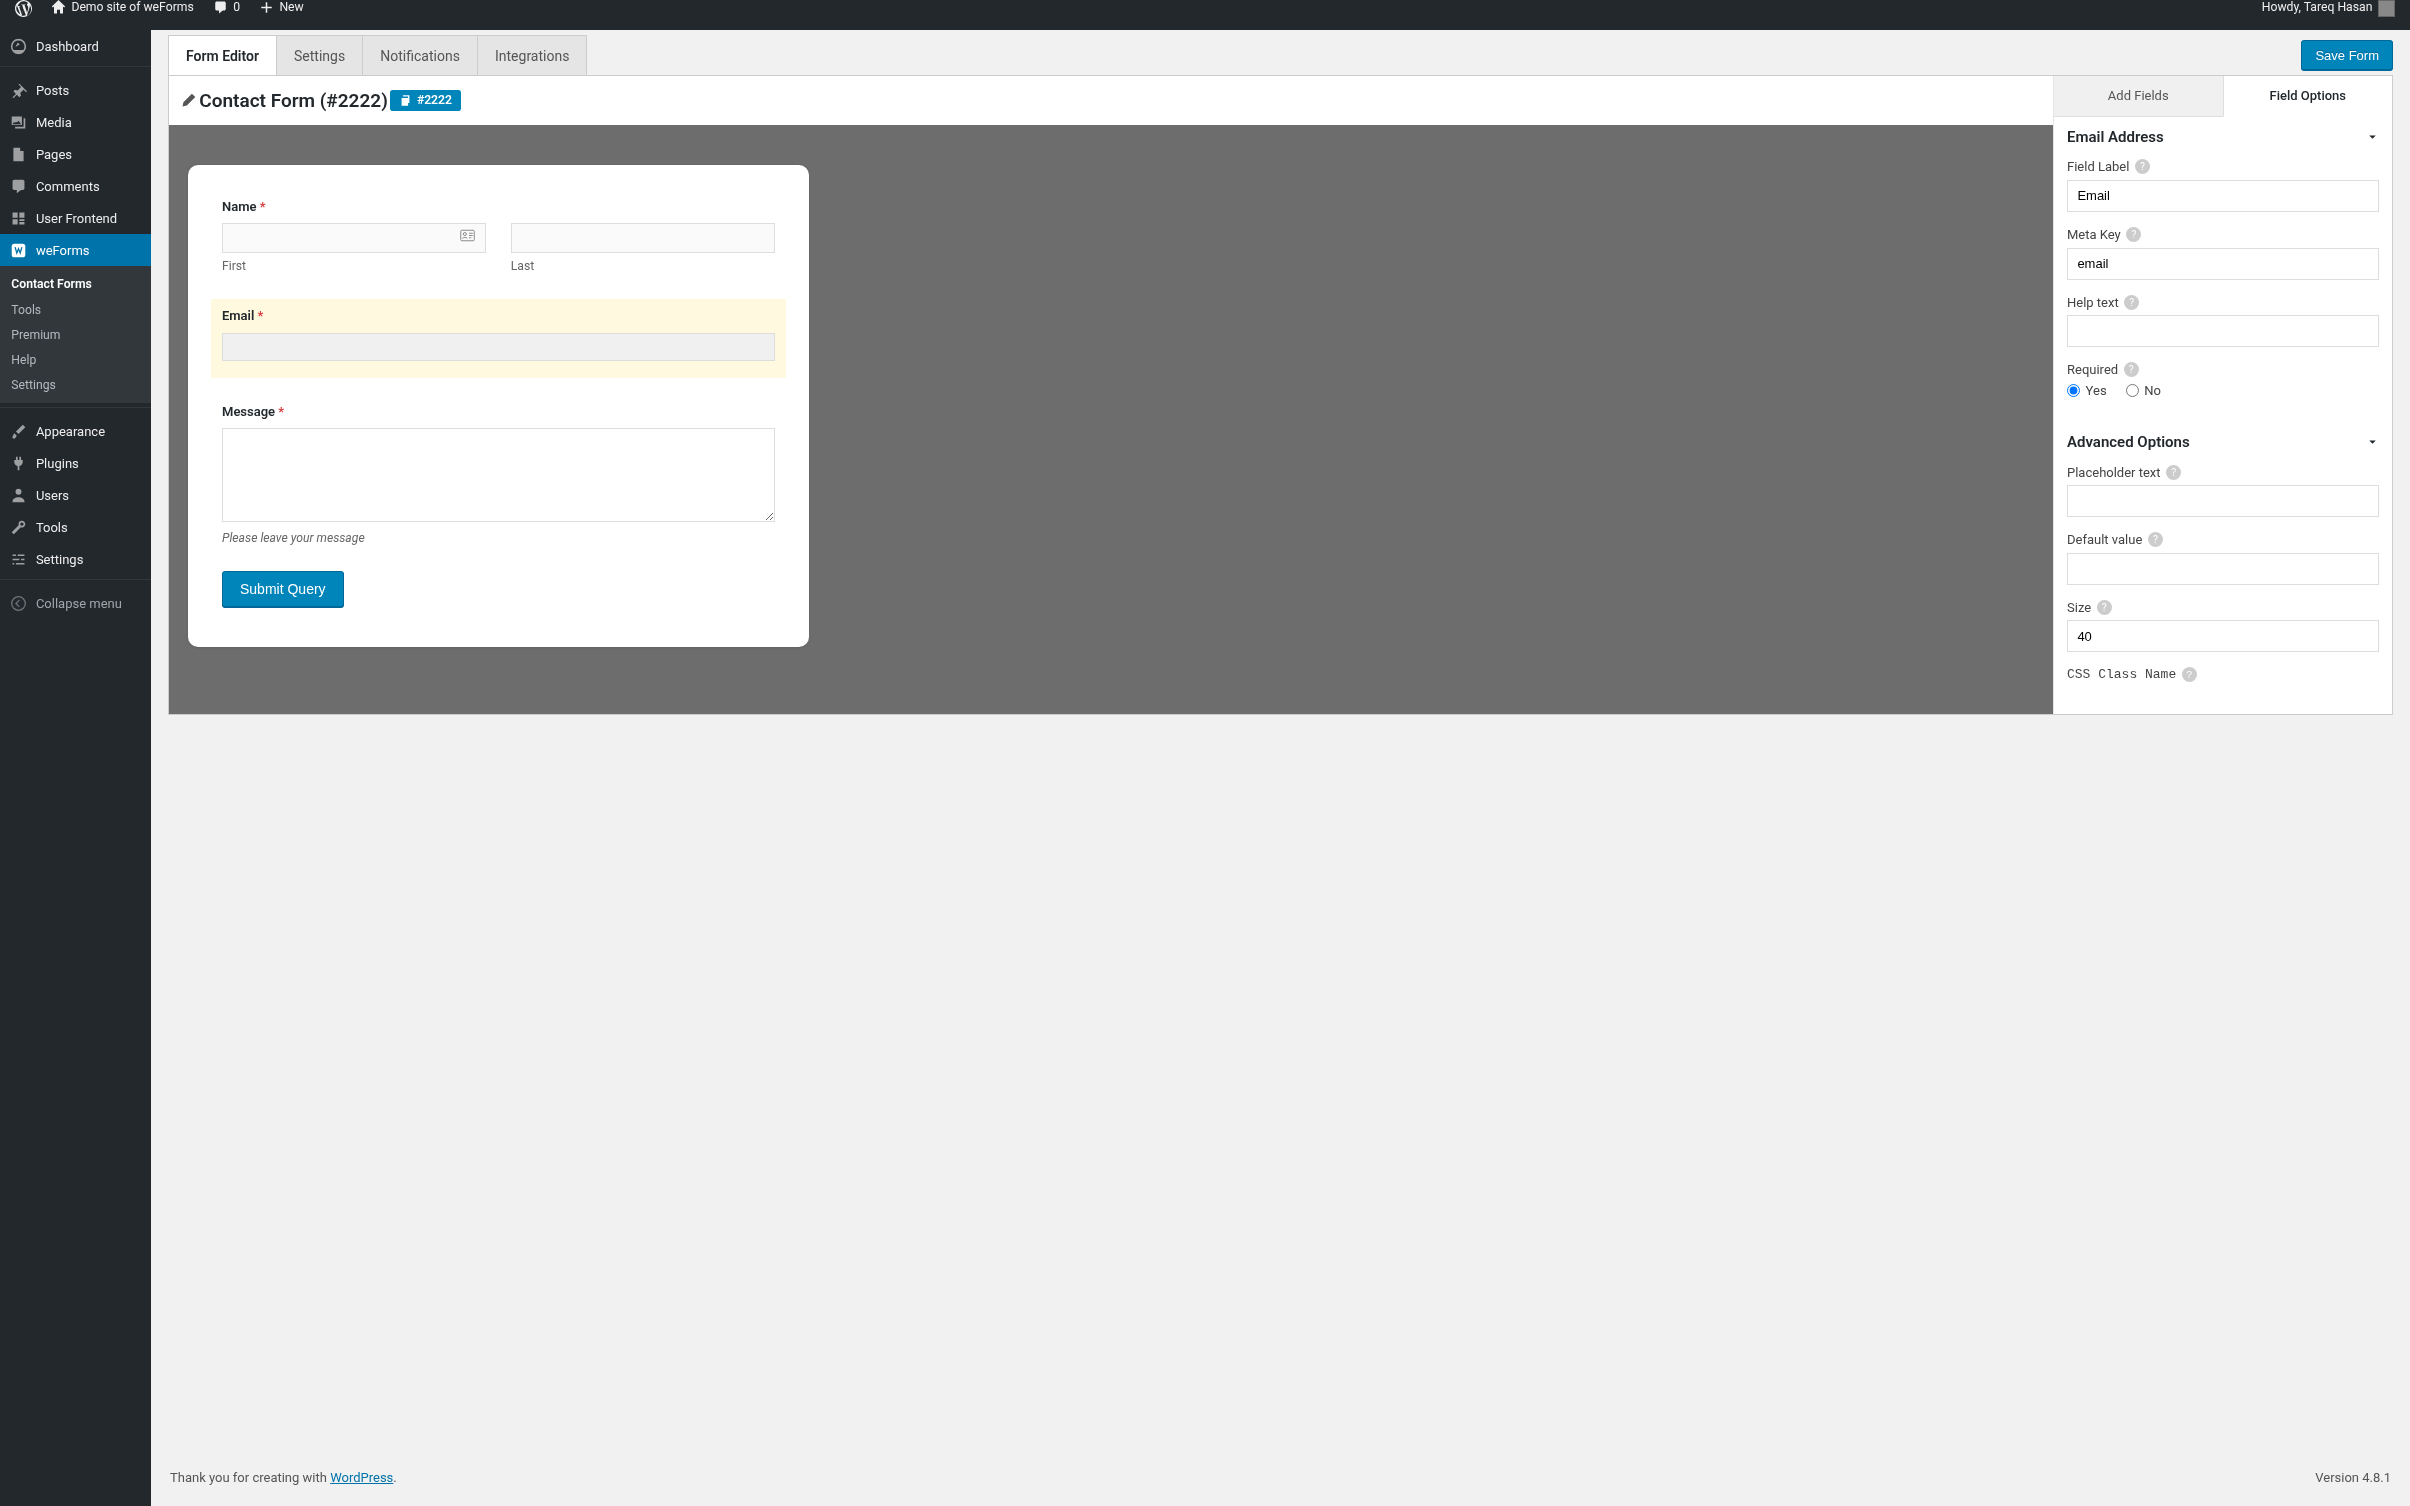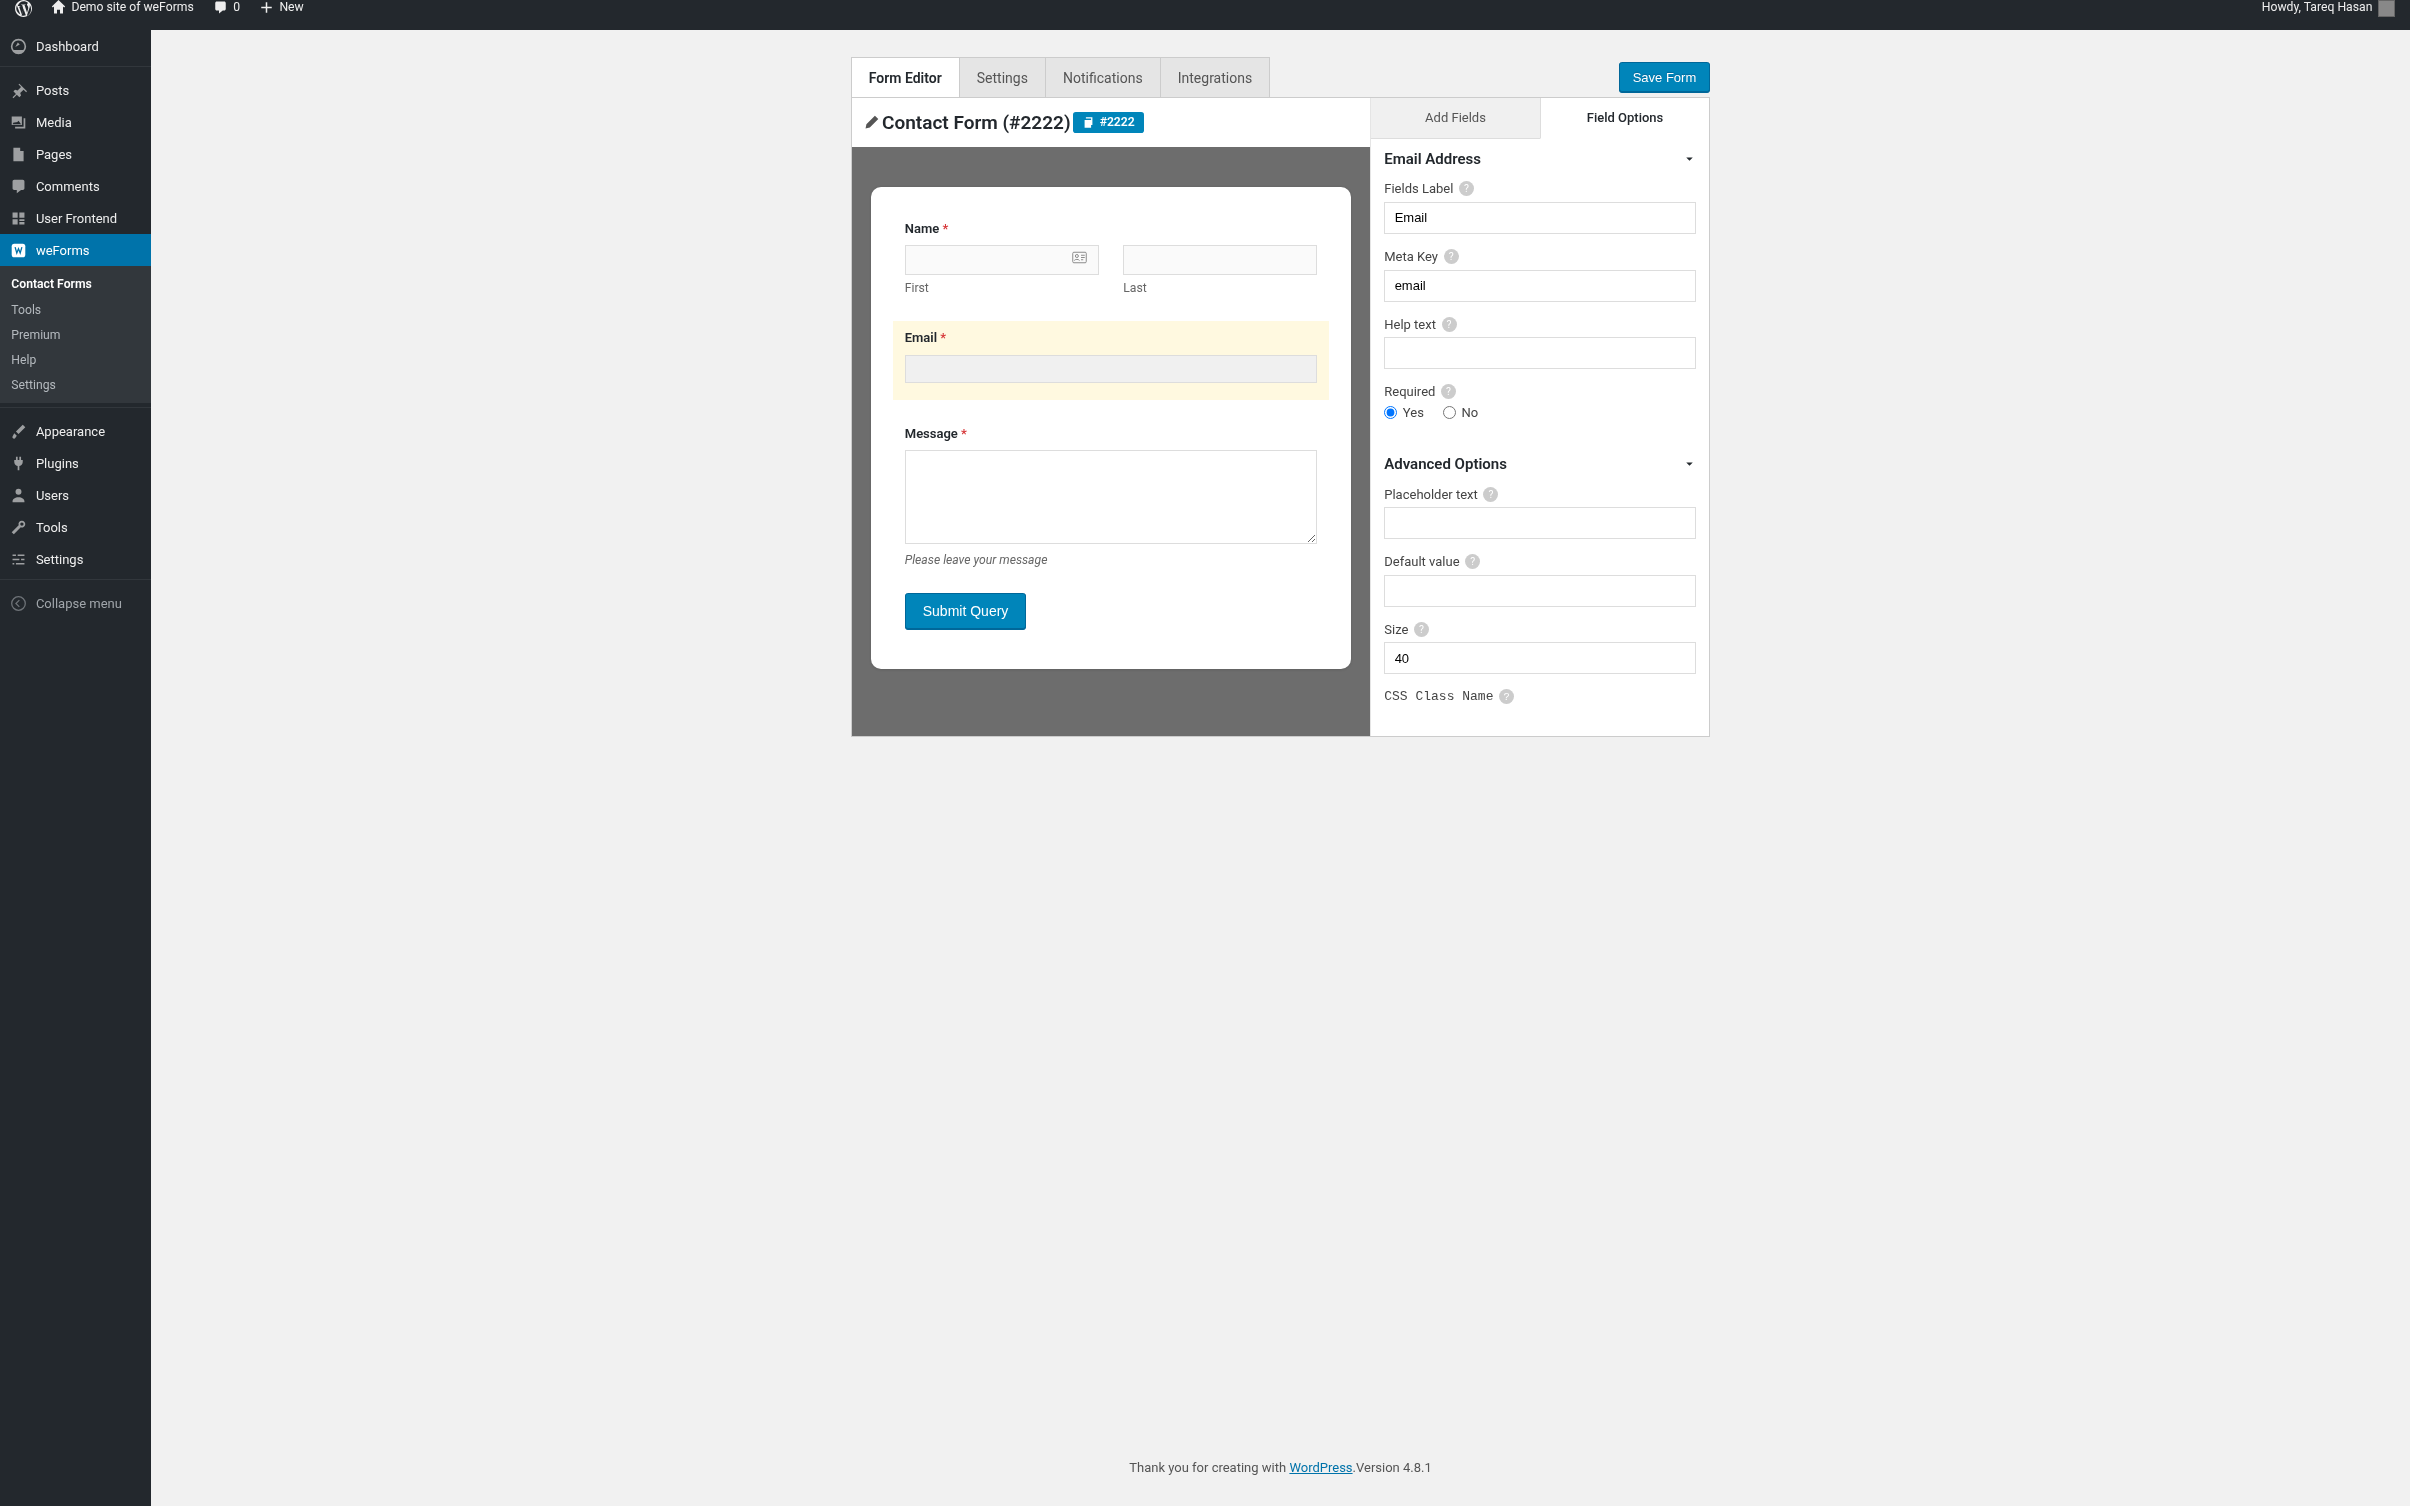--- a/index.html
+++ b/index.html
@@ -17,21 +17,21 @@
 .sidebar-item .ico { width: 19px; display: inline-flex; align-items: center; justify-content: center; opacity: 0.6; }
 .sidebar-item.active { background: #0073aa; color: #fff; }
 .sidebar-item.active .ico { opacity: 1; }
 .sidebar-item.active::after { content: ''; position: absolute; right: -7.5px; top: 50%; margin-top: -7.5px; border: 7.5px solid transparent; border-right-color: #f1f1f1; }
 .sidebar-sub { background: #32373c; padding: 5.6px 0; }
 .sidebar-sub-item { padding: 5.6px 11.3px; color: #b4b9be; cursor: pointer; font-size: 12.2px; }
 .sidebar-sub-item.current { color: #fff; font-weight: 600; }
 .sidebar-sep { height: 4.7px; background: transparent; margin: 3.8px 0; border-top: 0.9px solid #32373c; }
 
 
-.main { margin-left: 151px; margin-top: 30px; padding: 16px; min-height: calc(100vh - 30px); display: flex; flex-direction: column; align-items: center; }
+.main { margin-left: 151px; margin-top: 24px; padding: 0; min-height: calc(100vh - 30px); display: flex; flex-direction: column; }
 .content-wrap { padding: 11.3px 17px 0 17px; flex: 1; }
 
 
 .tabs-row { display: flex; align-items: center; justify-content: space-between; }
 .tabs { display: flex; }
 .tab { padding: 11.3px 17px; background: #e5e5e5; border: 0.9px solid #ccc; border-bottom: none; color: #555; cursor: pointer; font-size: 14px; margin-right: -0.9px; }
 .tab.active { background: #fff; color: #23282d; font-weight: 600; position: relative; z-index: 2; }
 .save-btn { background: #0085ba; border: 0.9px solid #006799; color: #fff; padding: 6.6px 13px; border-radius: 2.8px; cursor: pointer; font-size: 13px; box-shadow: 0 0.9px 0 #006799; text-shadow: 0 -0.9px 0.9px #006799; }
 
 
@@ -332,21 +332,21 @@
           <span>
               <svg width="13" height="13" viewBox="0 0 20 20" fill="currentColor">
                 <path d="M5 7l5 5 5-5"></path>
               </svg>
             </span>
         </div>
 
         <div class="rsection-body">
           <div class="ropt">
             <div class="ropt-label">
-                <span>Fields Label</span>
+                <span>Field Label</span>
                 <span class="ropt-help">?</span>
               </div>
             <input type="text" value="Email" style="">
           </div>
           <div class="ropt">
             <div class="ropt-label">
                 <span>Meta Key</span>
                 <span class="ropt-help">?</span>
               </div>
             <input type="text" value="email" style="">

